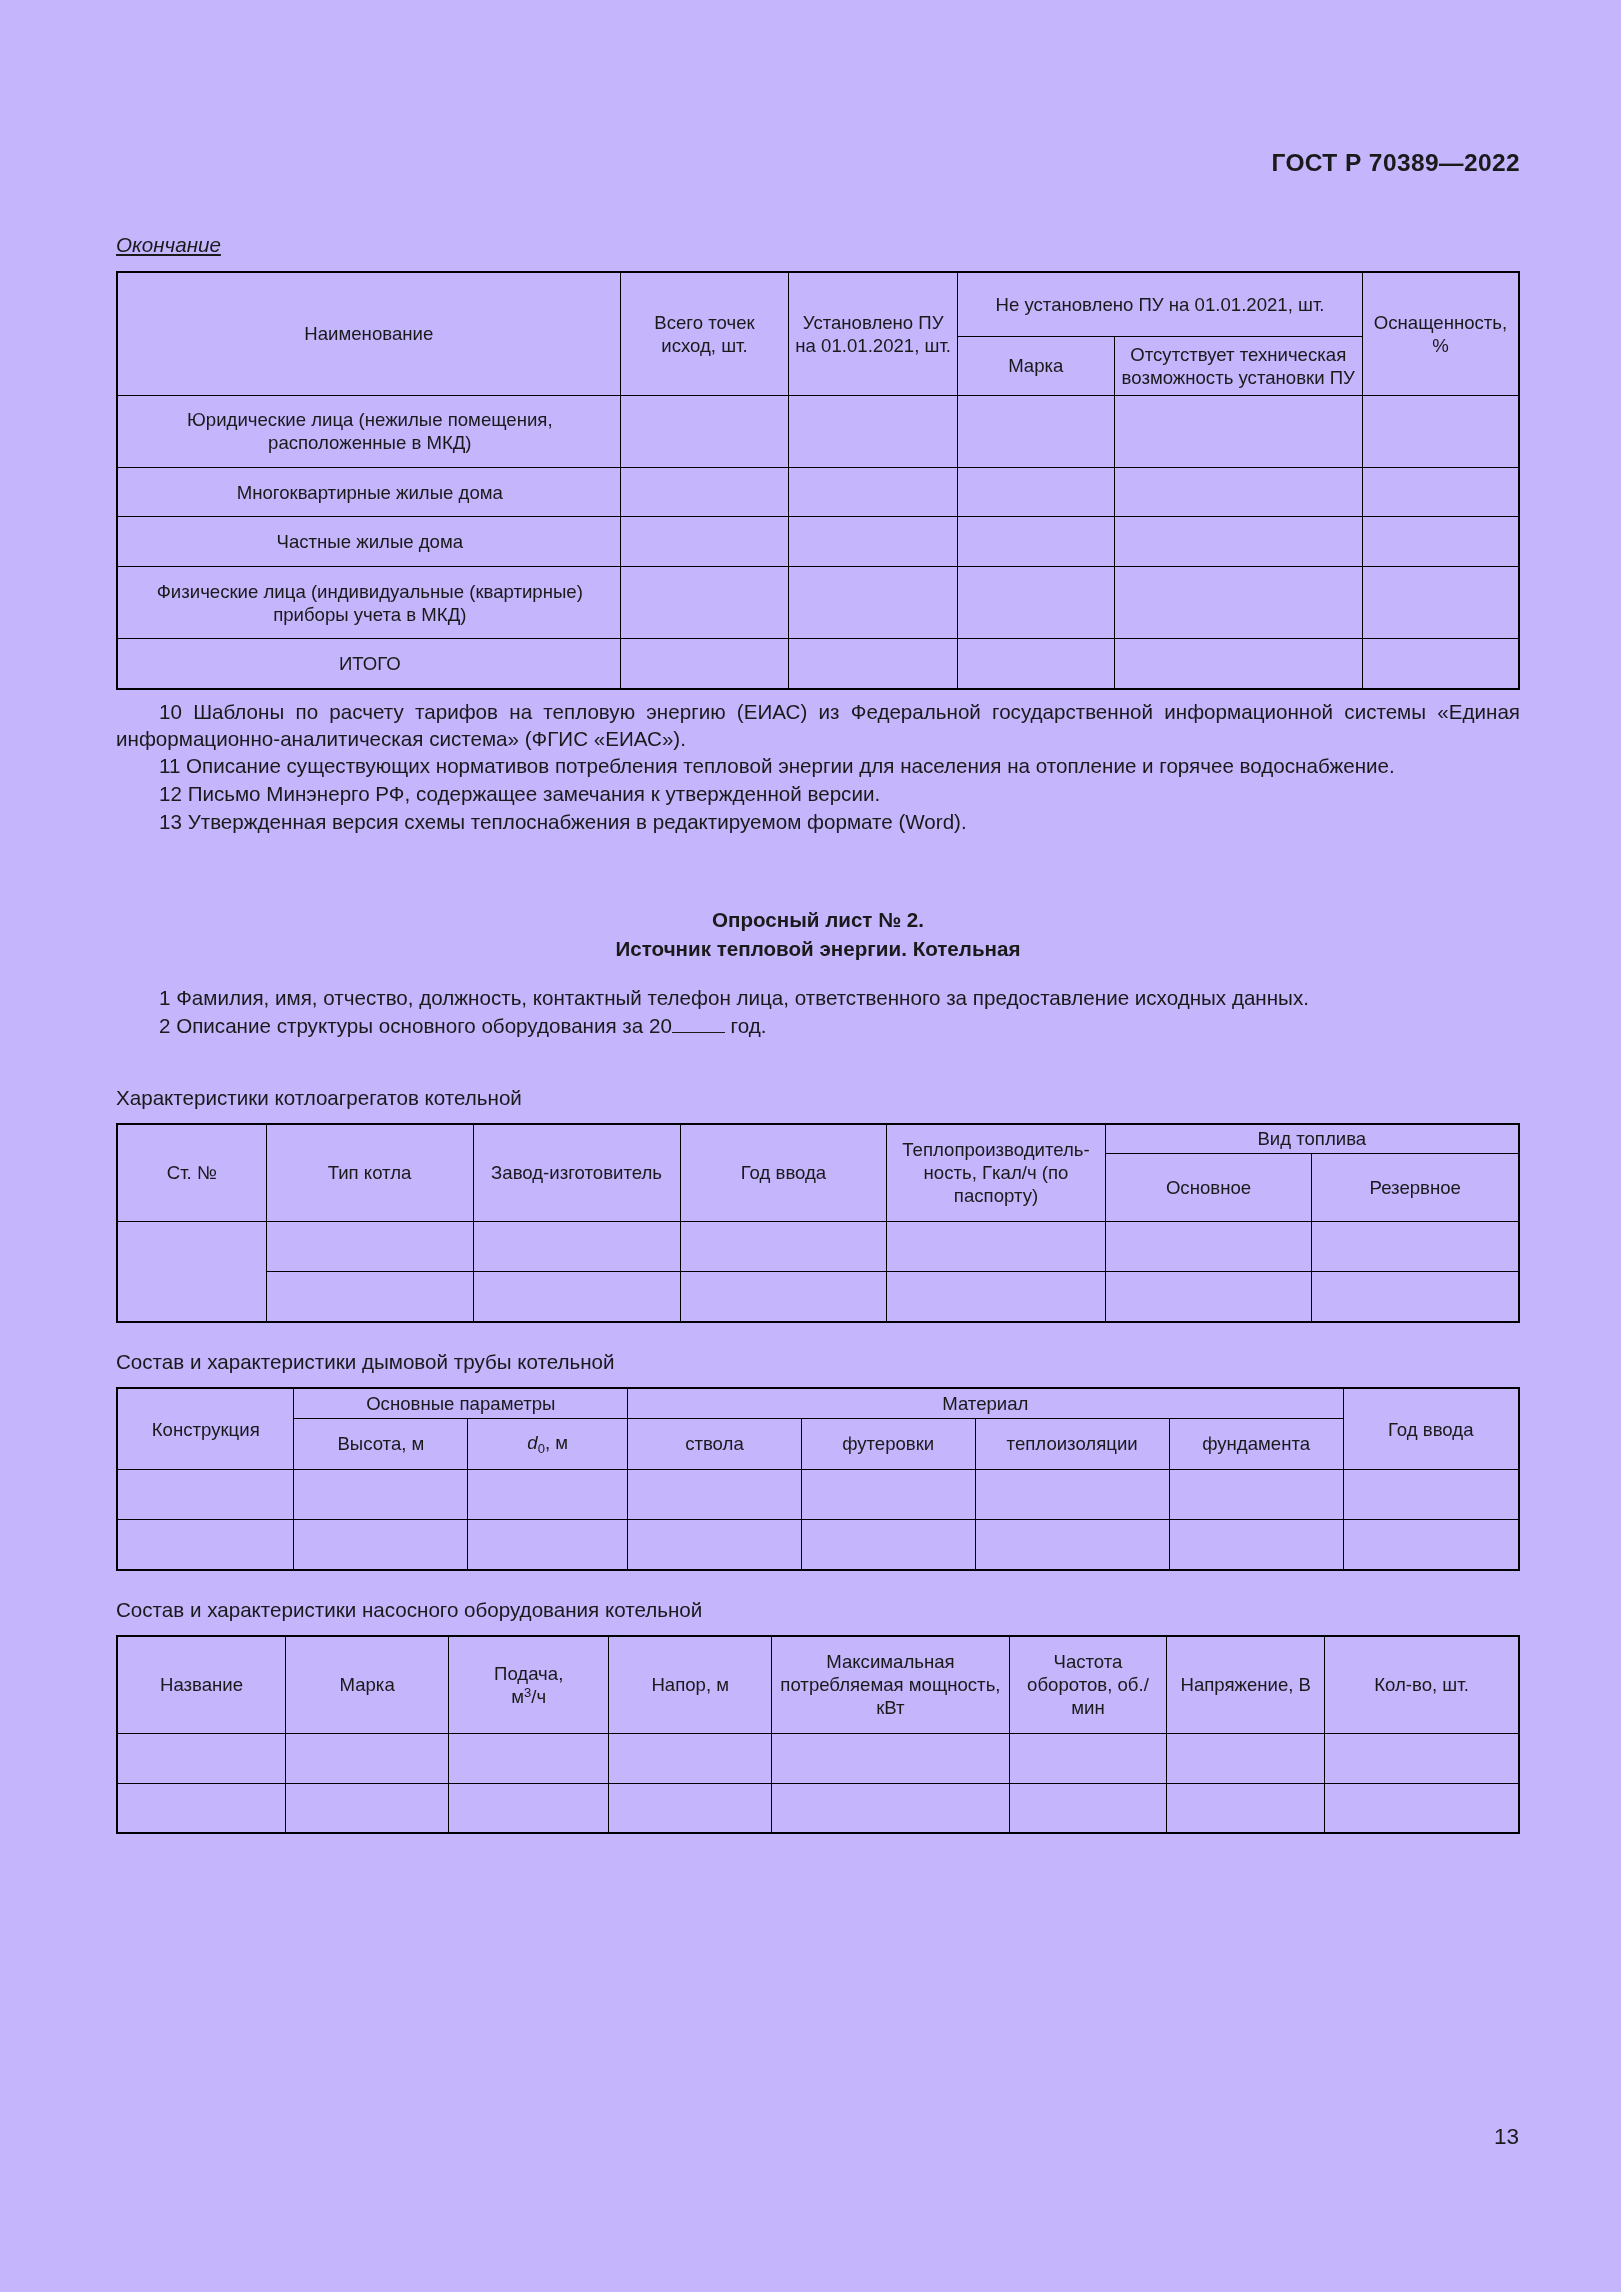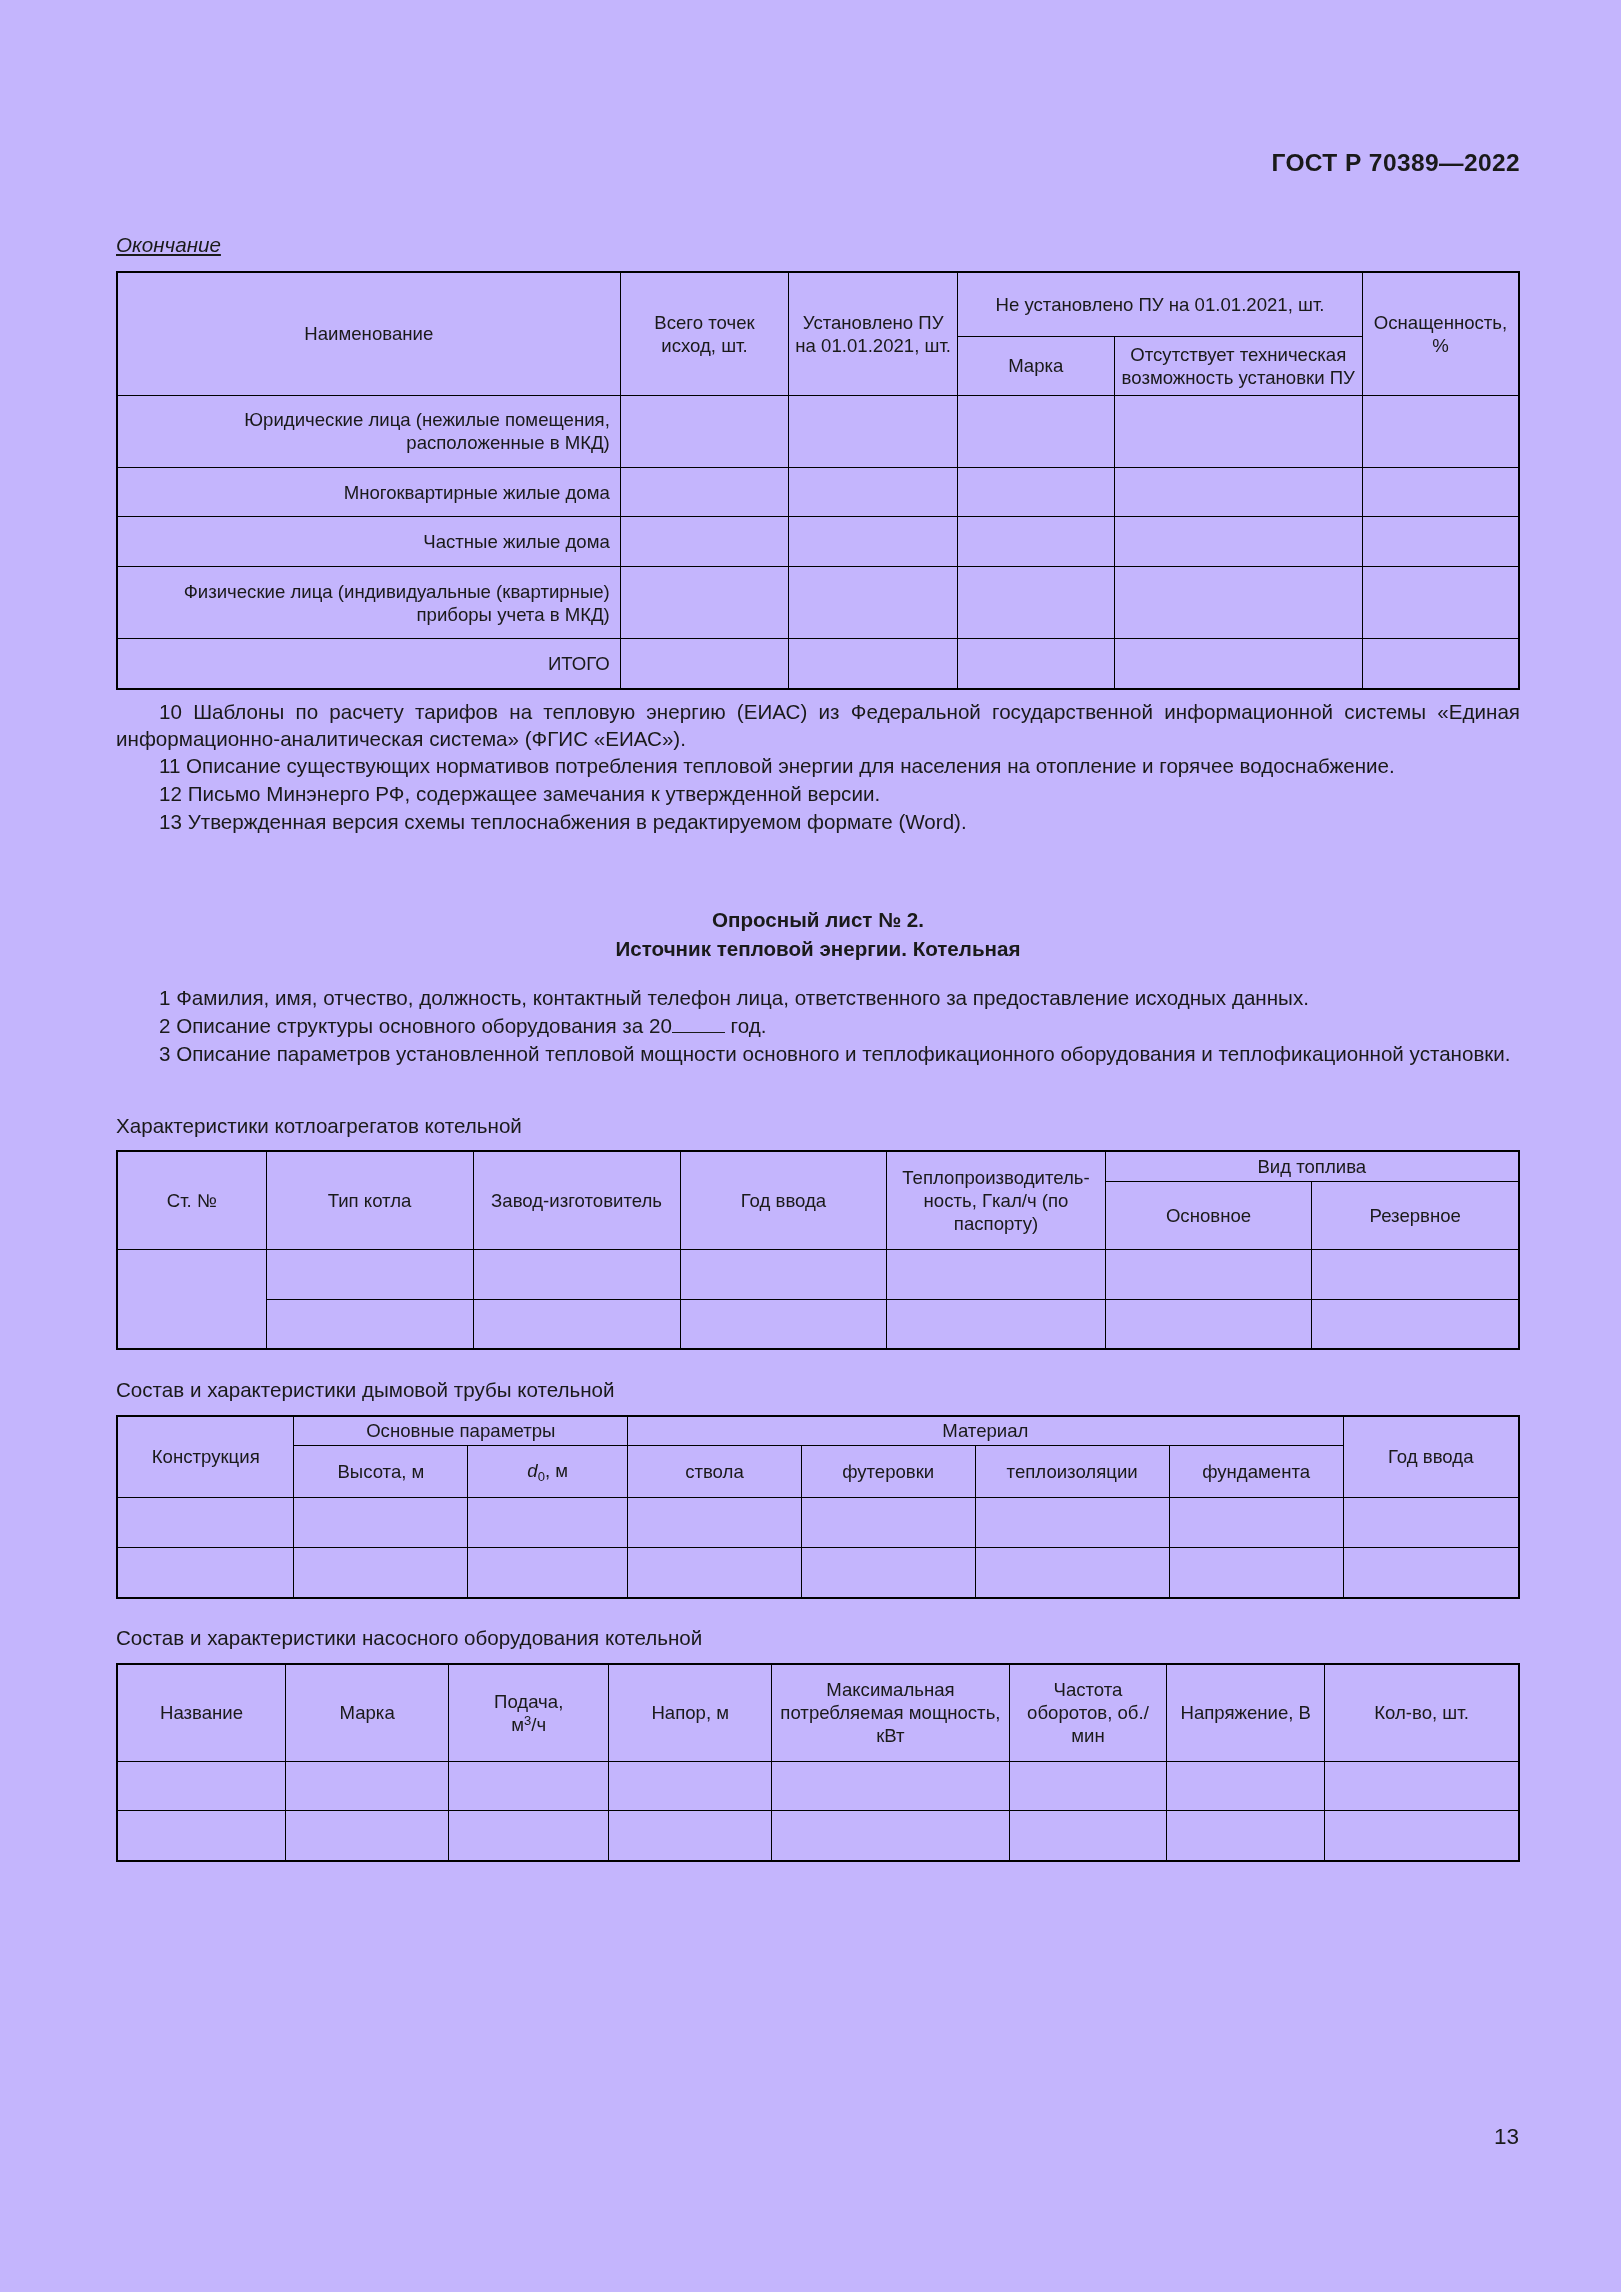--- a/index.html
+++ b/index.html
@@ -62,21 +62,21 @@
   }
   table.gost td, table.gost th {
     border: 1.6px solid #000;
     padding: 2.9px 5.9px;
     text-align: center;
     vertical-align: middle;
     font-weight: normal;
     line-height: 1.24;
   }
   table.gost td.left {
-    text-align: right;
+    text-align: center;
     padding-left: 11.8px;
     padding-right: 9.8px;
   }
   table.gost tr.data-row td {
     height: 43px;
   }
   
   table.gost {
     border: 2.2px solid #000;
   }
@@ -213,21 +213,20 @@
     </div>
 
     <div class="sheet-title">
       <div>Опросный лист № 2.</div>
       <div>Источник тепловой энергии. Котельная</div>
     </div>
 
     <div class="para-block" style="margin-top:21px">
       <p class="para">1 Фамилия, имя, отчество, должность, контактный телефон лица, ответственного за предоставление исход­ных данных.</p>
       <p class="para"><span>2 Описание структуры основного оборудования за 20</span><span class="blank-fill"></span> <span>год.</span></p>
-      <p class="para">3 Описание параметров установленной тепловой мощности основного и теплофикационного оборудования и теплофикационной установки.</p>
     </div>
 
     <div class="caption-plain" style="margin-top:46px">Характеристики котлоагрегатов котельной</div>
 
     <table class="gost">
       <colgroup>
         <col style="width:134px">
         <col style="width:186px">
         <col style="width:186px">
         <col style="width:186px">

